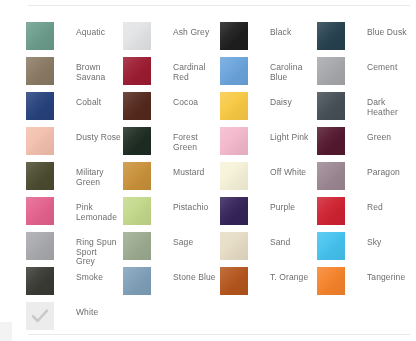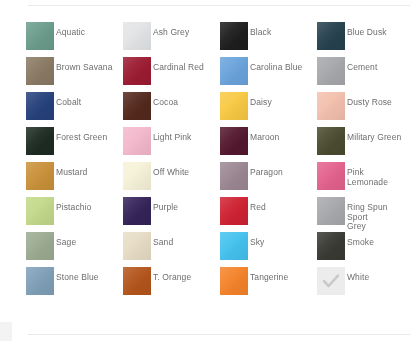--- a/index.html
+++ b/index.html
@@ -99,21 +99,21 @@
     background-size: 3px 3px, 3px 3px, 2px 2px;
   }
   .swatch-chip.heather-dark {
     background-image:
       repeating-linear-gradient(45deg, rgba(255,255,255,0.14) 0 1px, rgba(0,0,0,0.16) 1px 2px),
       repeating-linear-gradient(-45deg, rgba(255,255,255,0.10) 0 1px, rgba(0,0,0,0.12) 1px 2px);
     background-size: 3px 3px, 3px 3px;
   }
 
   .swatch-label {
-    margin-left: 2px;
+    margin-left: 22px;
     margin-top: 6px;
     font-size: 8.5px;
     line-height: 9.5px;
     color: #6d6d6d;
     letter-spacing: 0.1px;
     max-width: 60px;
     white-space: pre-line;
   }
 
   
@@ -175,34 +175,38 @@
       </div>
       <div class="swatch-option">
         <div class="swatch-chip" style="background: rgb(84, 41, 29);"></div>
         <div class="swatch-label">Cocoa</div>
       </div>
       <div class="swatch-option">
         <div class="swatch-chip" style="background: rgb(248, 201, 68);"></div>
         <div class="swatch-label">Daisy</div>
       </div>
       <div class="swatch-option">
+        <div class="swatch-chip heather-dark" style="background: rgb(70, 79, 87);"></div>
+        <div class="swatch-label">Dark Heather</div>
+      </div>
+      <div class="swatch-option">
         <div class="swatch-chip" style="background: rgb(243, 192, 173);"></div>
         <div class="swatch-label">Dusty Rose</div>
       </div>
       <div class="swatch-option">
         <div class="swatch-chip" style="background: rgb(29, 44, 34);"></div>
         <div class="swatch-label">Forest Green</div>
       </div>
       <div class="swatch-option">
         <div class="swatch-chip" style="background: rgb(244, 184, 205);"></div>
         <div class="swatch-label">Light Pink</div>
       </div>
       <div class="swatch-option">
         <div class="swatch-chip" style="background: rgb(84, 24, 47);"></div>
-        <div class="swatch-label">Maroon</div>
+        <div class="swatch-label">Green</div>
       </div>
       <div class="swatch-option">
         <div class="swatch-chip" style="background: rgb(75, 75, 48);"></div>
         <div class="swatch-label">Military Green</div>
       </div>
       <div class="swatch-option">
         <div class="swatch-chip" style="background: rgb(201, 145, 58);"></div>
         <div class="swatch-label">Mustard</div>
       </div>
       <div class="swatch-option">

